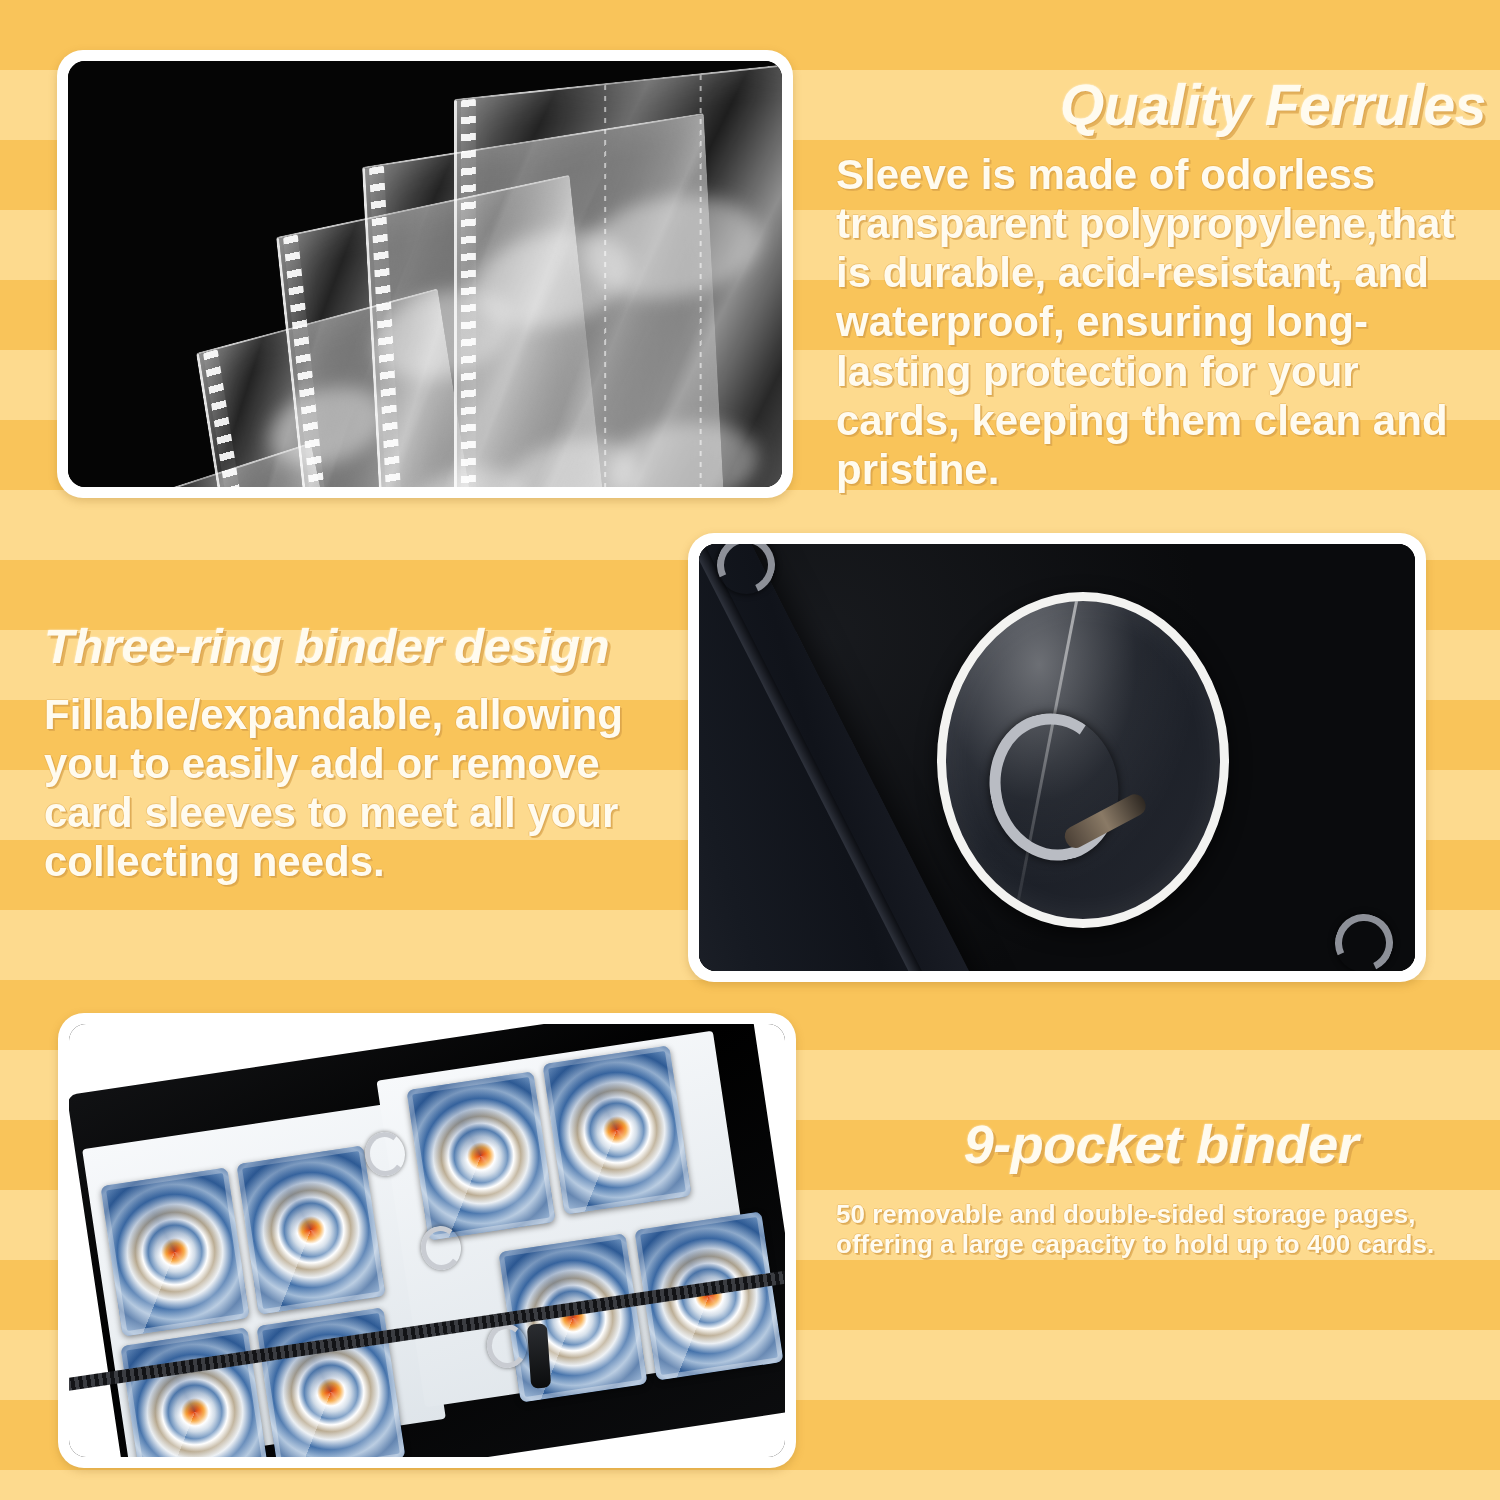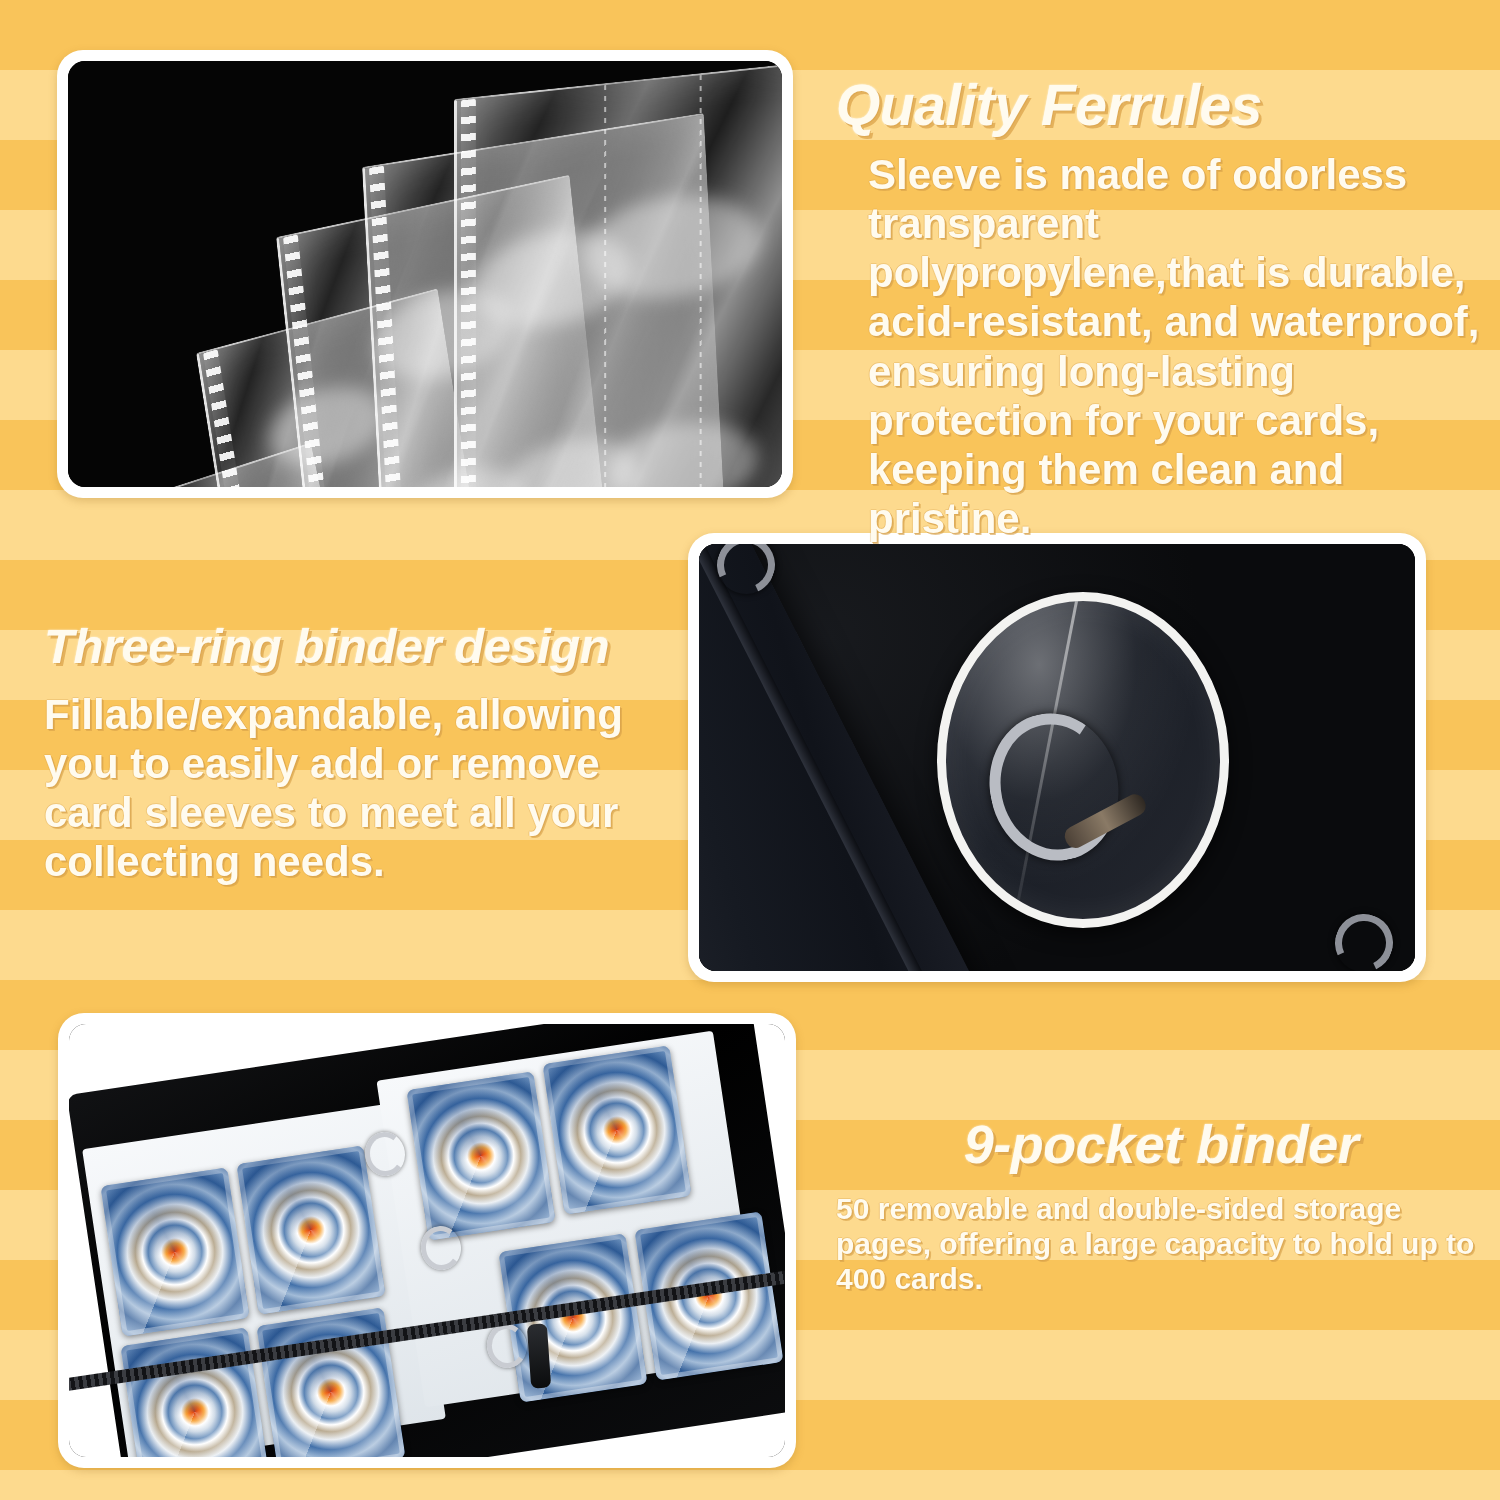--- a/index.html
+++ b/index.html
@@ -226,30 +226,30 @@
     color:#FFFBEF;
     line-height:1.17;
     text-shadow:
       2px 2px 0 rgba(214,160,72,.62),
       1px 1px 0 rgba(214,160,72,.55),
       -1px 0 0 rgba(214,160,72,.30),
       0 -1px 0 rgba(214,160,72,.30);
   }
 
   #block-ferrules  { left:836px; top:72px;   width:650px; }
-  #block-ferrules  .heading { font-size:57px; text-align:left; }
-  #block-ferrules  .body    { font-size:42px; margin-top:12px;margin-left:32px; }
+  #block-ferrules  .heading { font-size:57px; text-align:right; }
+  #block-ferrules  .body    { font-size:42px; margin-top:12px; }
 
   #block-threering { left:44px;  top:618px;  width:640px; }
   #block-threering .heading { font-size:49px; text-align:left; }
   #block-threering .body    { font-size:42px; margin-top:16px; }
 
   #block-pocket    { left:836px; top:1113px; width:650px; }
   #block-pocket    .heading { font-size:54px; text-align:center; }
-  #block-pocket    .body    { font-size:30px; margin-top:16px; }
+  #block-pocket    .body    { font-size:26px; margin-top:24px; }
 </style>
 </head>
 <body>
 
 <div id="stage">
 
   <div class="frame" id="frame-sleeves">
     <div class="photo">
       <div class="sleeves-bg"></div>
 

